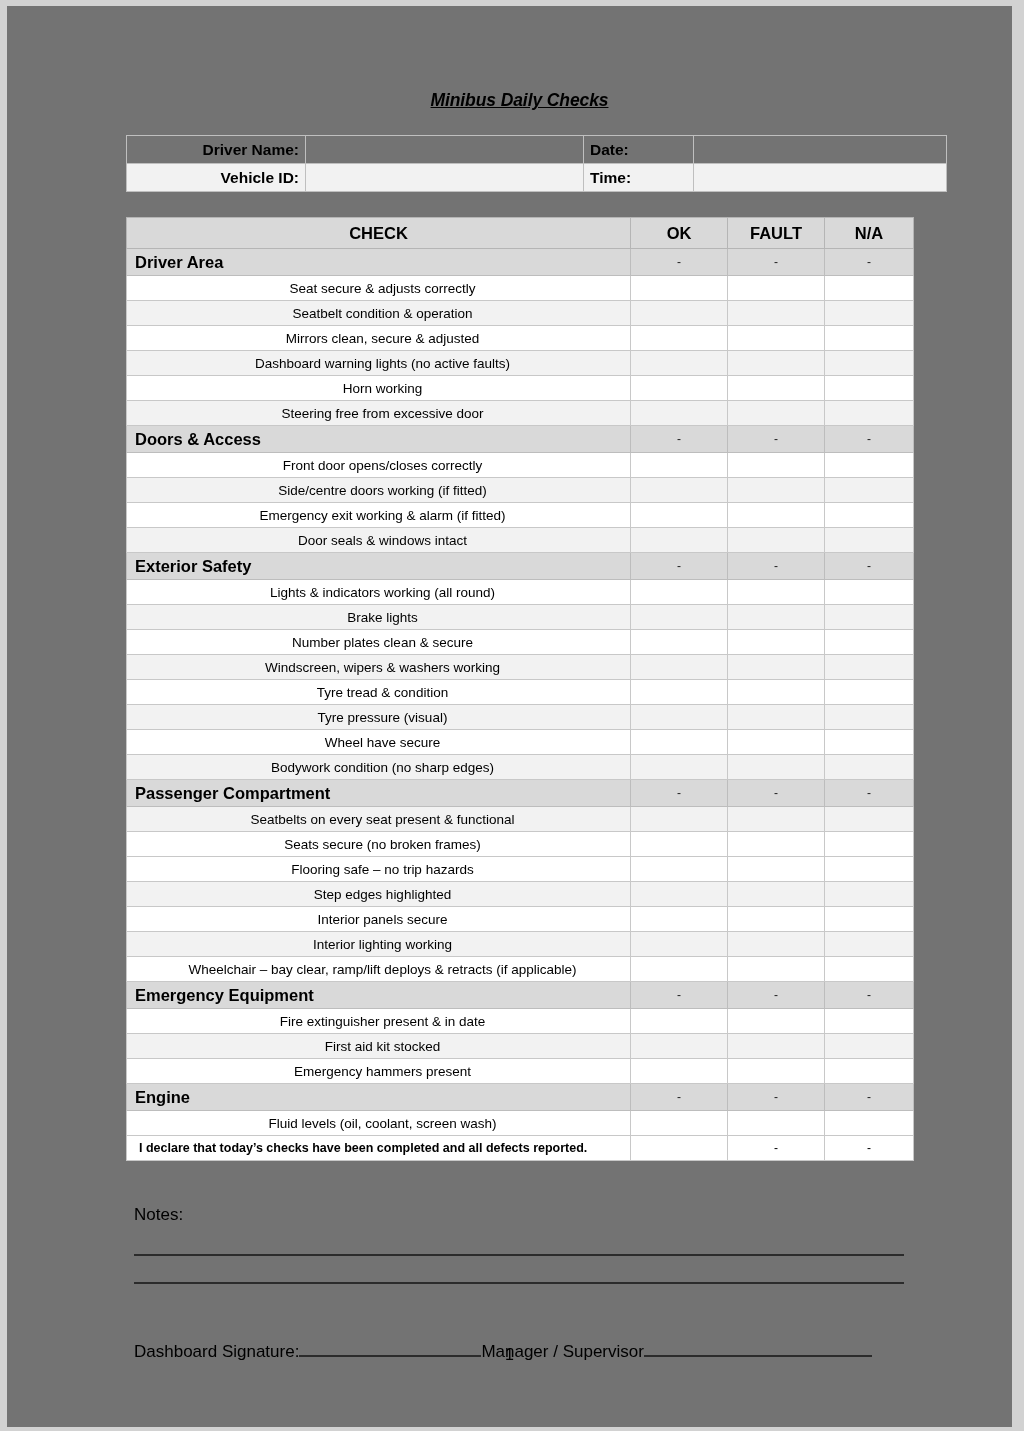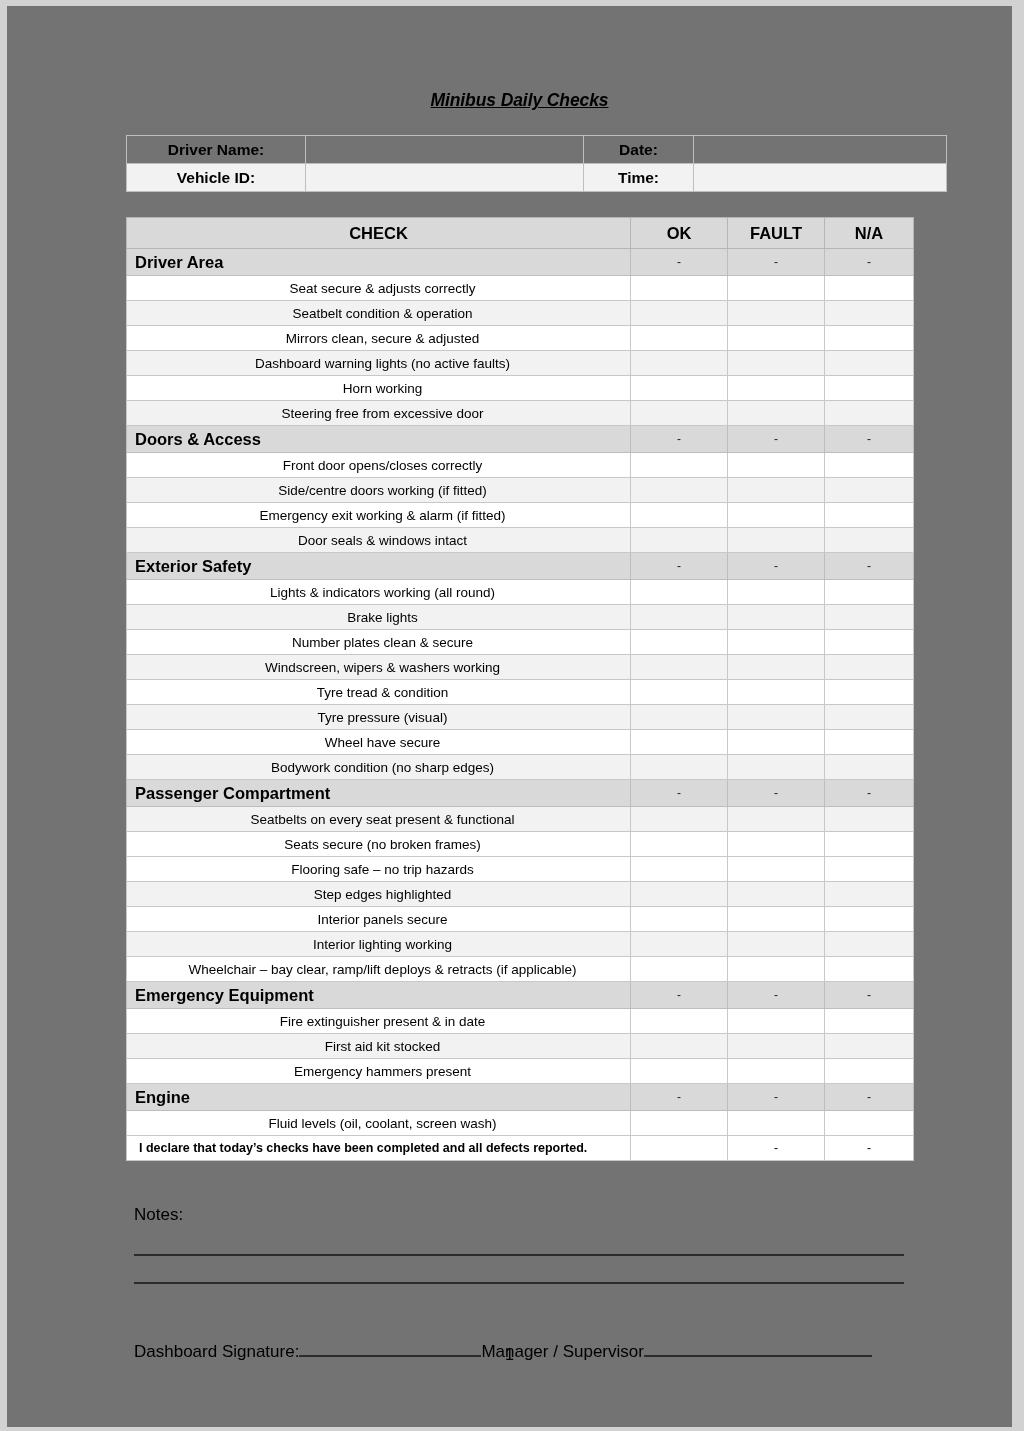--- a/index.html
+++ b/index.html
@@ -50,23 +50,23 @@
     table-layout: fixed;
   }
   table.info td {
     border: 1px solid #bfbfbf;
     height: 27px;
     font-size: 15.5px;
     font-weight: bold;
     color: #000;
     padding: 0 6px;
   }
-  td.lbl { text-align: center; width: 166px; }
+  td.lbl { text-align: right; width: 166px; }
   td.val-wide { width: 265px; }
-  td.lbl2 { text-align: center; width: 97px; }
+  td.lbl2 { text-align: left; width: 97px; }
   td.val-wide2 { width: 240px; }
   tr.shade td { background: #f2f2f2; }
 
   
   table.checks {
     border-collapse: collapse;
     width: 787px;
     margin-top: 25px;
     table-layout: fixed;
   }

